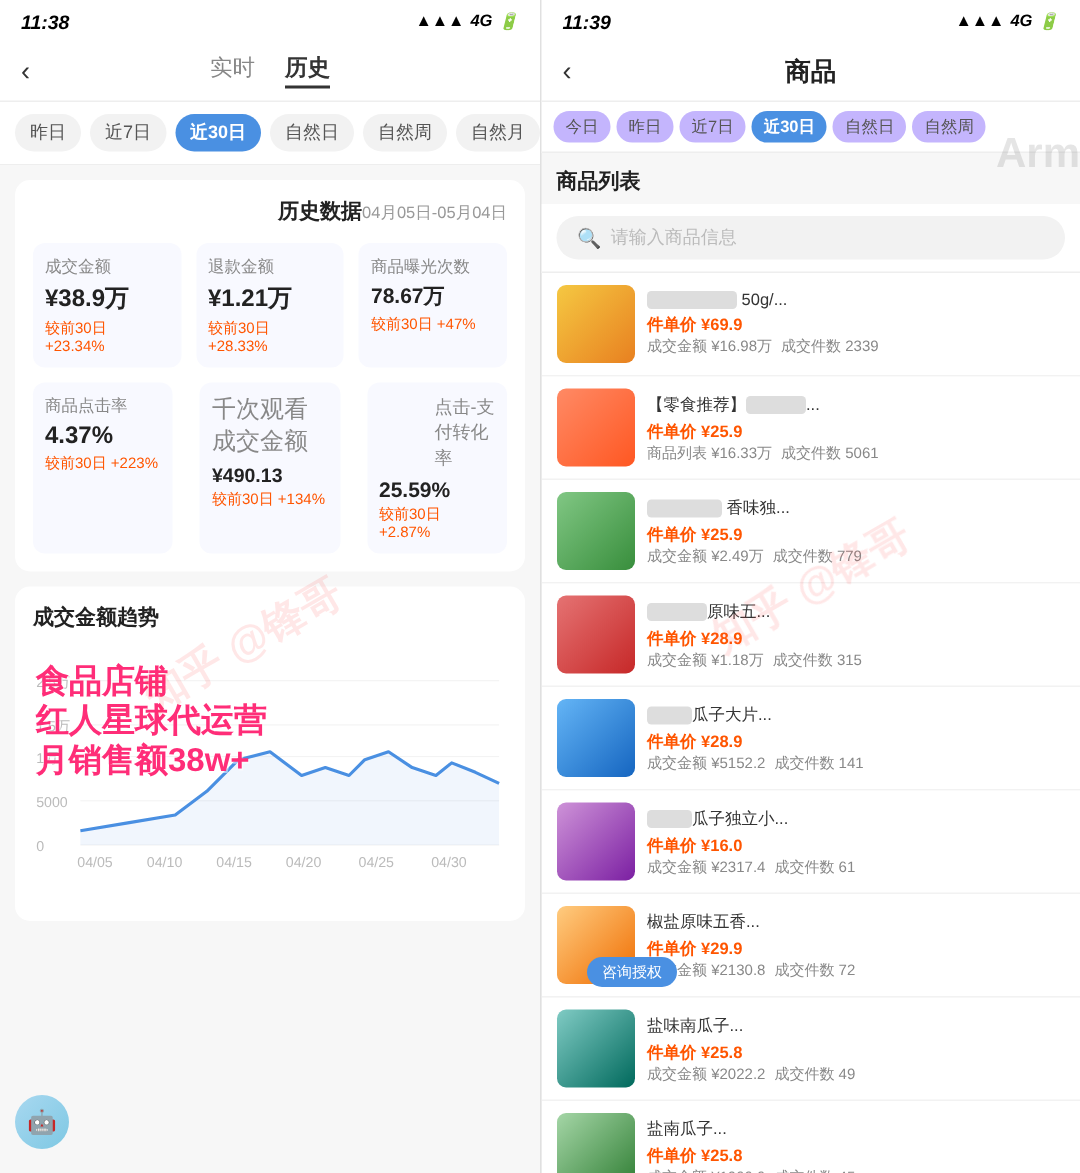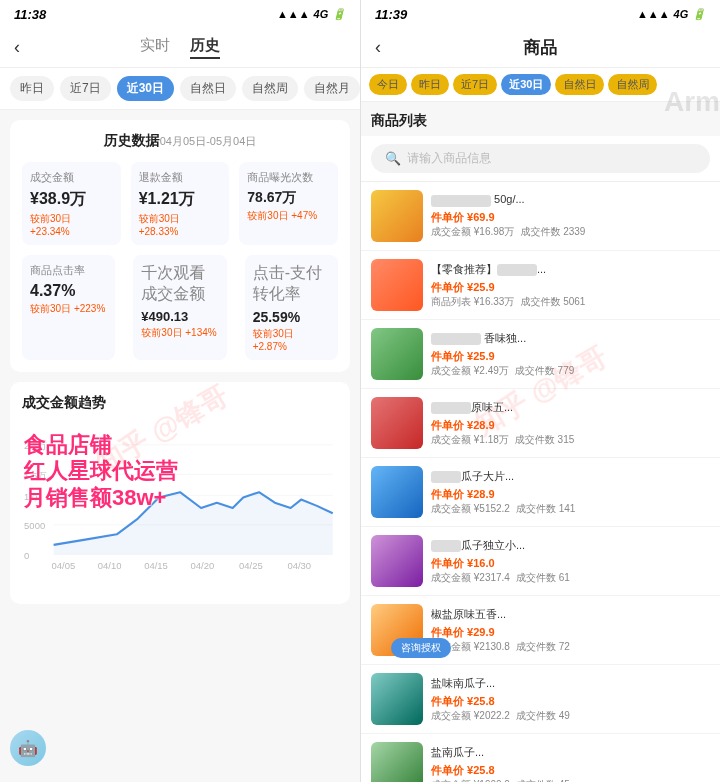--- a/index.html
+++ b/index.html
@@ -122,21 +122,21 @@
 
     
     .card {
       background: #fff;
       border-radius: 10px;
       padding: 12px;
       margin-bottom: 10px;
     }
     .card-header {
       display: flex;
-      justify-content: center;
+      justify-content: flex-end;
       align-items: center;
       margin-bottom: 12px;
     }
     .card-title {
       font-size: 14px;
       font-weight: 600;
       color: #222;
     }
     .card-date {
       font-size: 11px;
@@ -325,21 +325,21 @@
       border-bottom: 1px solid #eee;
       overflow-x: auto;
     }
     .right-filter-tab {
       font-size: 11px;
       color: #555;
       padding: 3px 8px;
       border-radius: 12px;
       cursor: pointer;
       white-space: nowrap;
-      background: #eab308;
+      background: #c4b5fd;
     }
     .right-filter-tab.active {
       background: #4a90e2;
       color: #fff;
       font-weight: 600;
     }
 
     
     .arm-brand {
       position: absolute;
@@ -415,21 +415,21 @@
           <div class="metric-label">商品点击率</div>
           <div class="metric-value">4.37%</div>
           <div class="metric-change">较前30日 +223%</div>
         </div>
         <div class="metric-item">
           <div class="metric-label" style="font-size:16px;">千次观看成交金额</div>
           <div class="metric-value" style="font-size:13px;">¥490.13</div>
           <div class="metric-change">较前30日 +134%</div>
         </div>
         <div class="metric-item">
-          <div class="metric-label" style="font-size:16px;">点击-支付转化率</div>
+          <div class="metric-label" style="font-size:12px;margin-left:37px;">点击-支付转化率</div>
           <div class="metric-value" style="font-size:14px;">25.59%</div>
           <div class="metric-change">较前30日 +2.87%</div>
         </div>
       </div>
     </div>
 
     <div class="chart-card">
       <div class="chart-title">成交金额趋势</div>
 
       <div class="chart-overlay-text">

